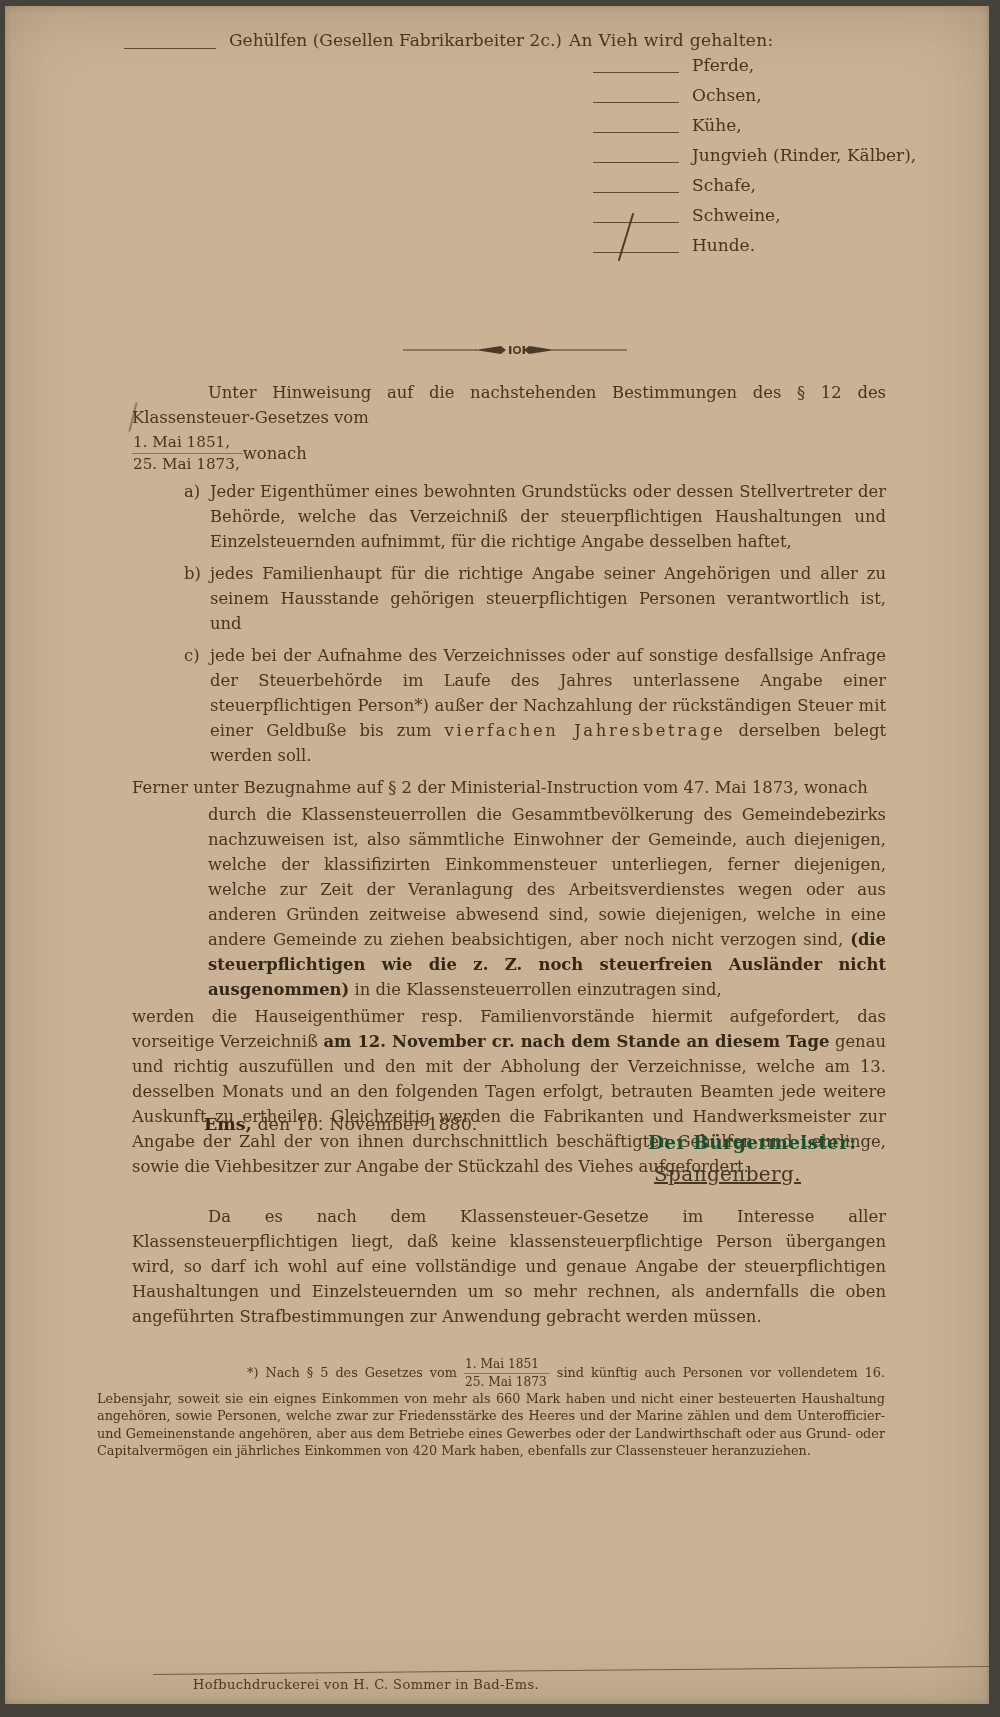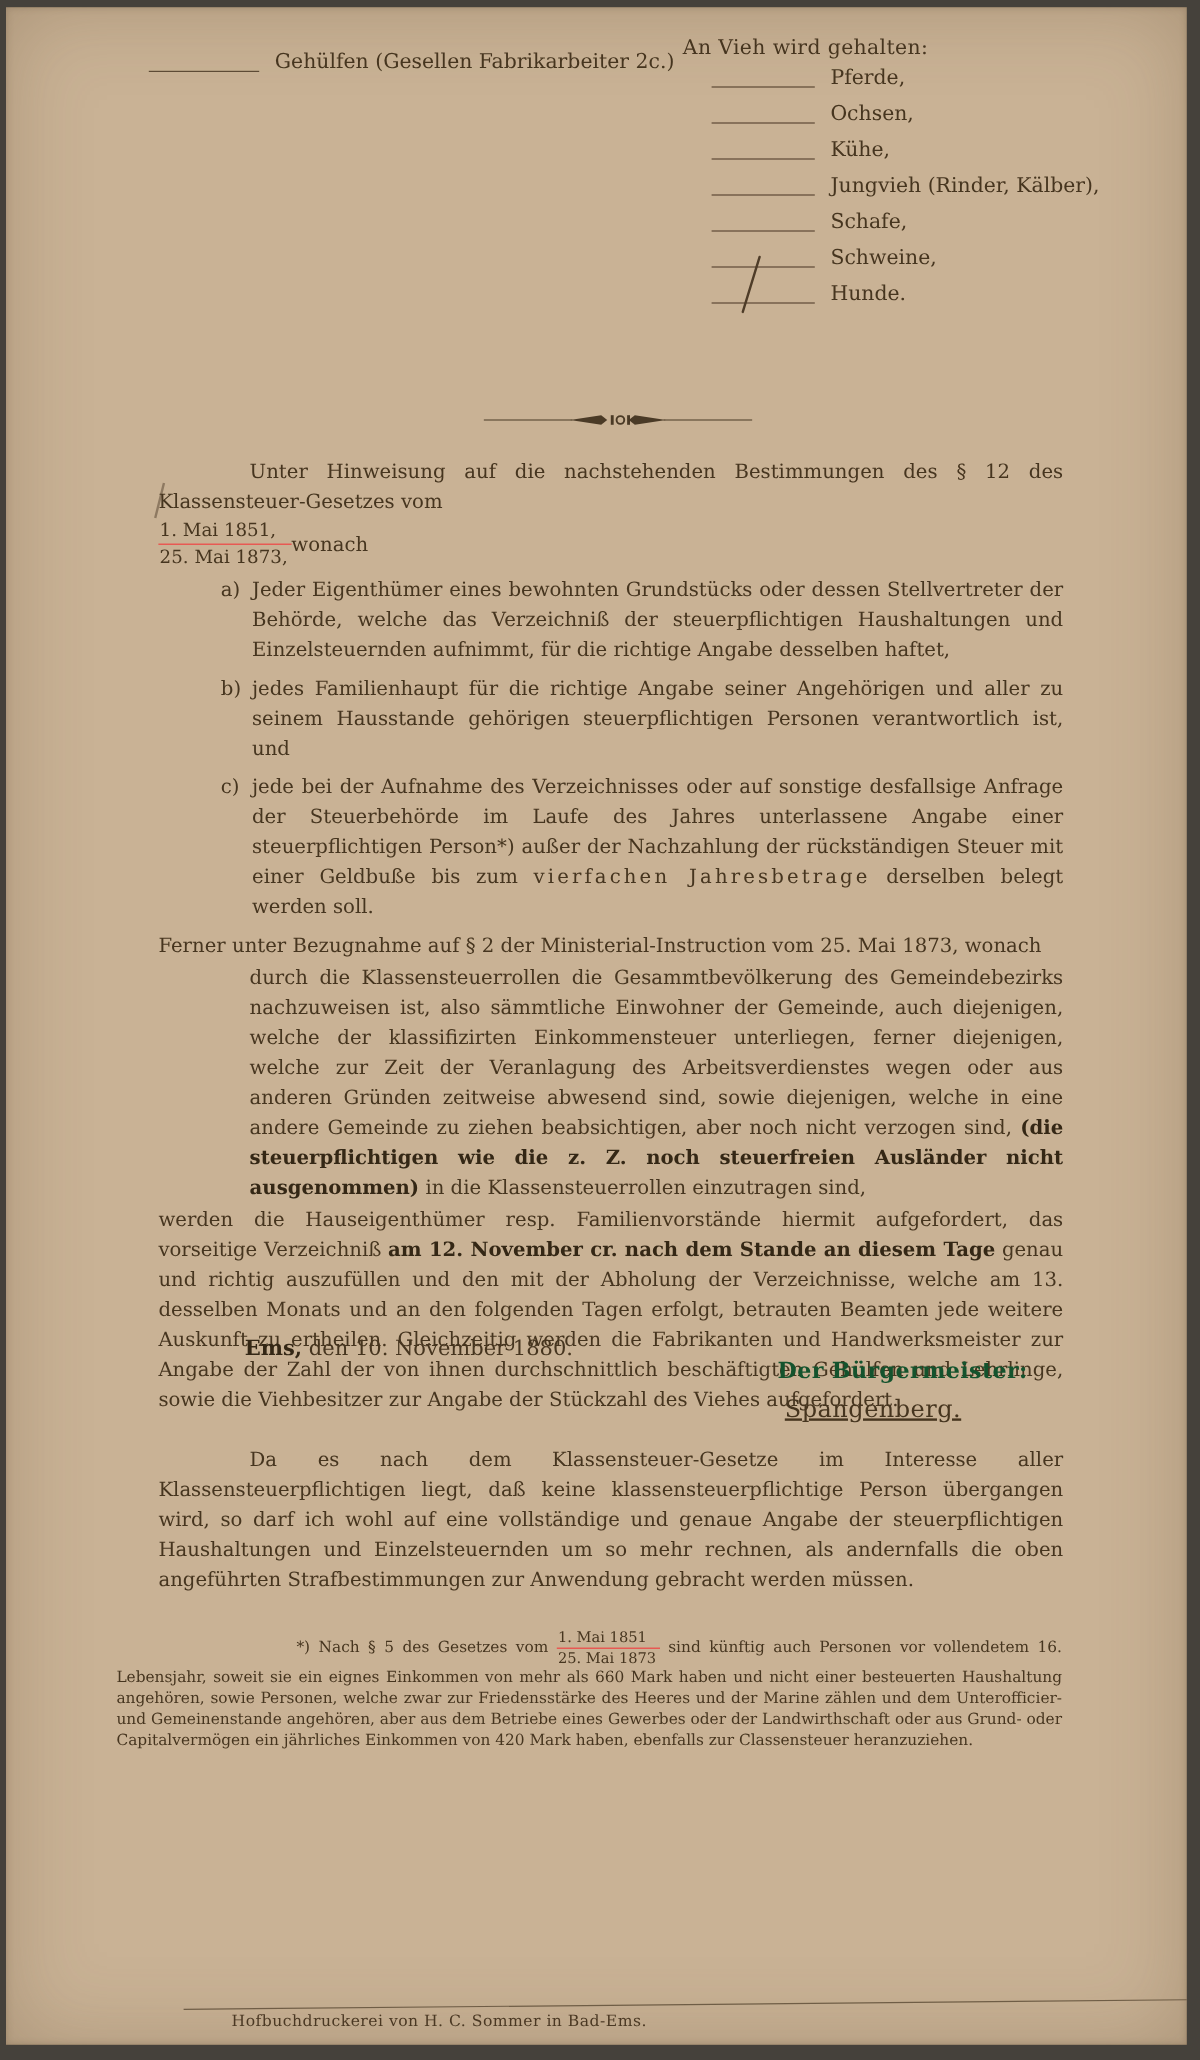--- a/index.html
+++ b/index.html
@@ -6,21 +6,21 @@
   .stage{position:relative;width:1000px;height:1717px;background:#45413b;overflow:hidden;
          font-family:"DejaVu Serif","Liberation Serif",serif;}
   .paper{position:absolute;left:5px;top:6px;right:11px;bottom:13px;background:#c9b295;
          box-shadow:inset 0 0 70px rgba(94,72,46,.28), inset 0 0 6px rgba(70,52,30,.25);
          color:#46351f;overflow:hidden;}
 
   
   .form-left{position:absolute;left:119px;top:24px;width:400px;}
   .form-right{position:absolute;left:540px;top:24px;width:430px;}
   .form-heading{font-size:17px;letter-spacing:.3px;}
-  .form-row{display:flex;align-items:flex-start;margin-top:12px;}
+  .form-row{display:flex;align-items:center;margin-top:0;}
   .blank{display:inline-block;width:92px;border-bottom:1px solid #5d4a35;height:17px;position:relative;flex:none;}
   .form-row .lbl{margin-left:13px;font-size:17px;white-space:nowrap;}
   .form-right .form-heading{margin-left:24px;}
   .form-right .form-row{margin-left:48px;margin-top:0;height:30px;align-items:center;}
   .form-right .blank{width:86px;height:14px;}
   .form-right .form-row:first-of-type{margin-top:10px;}
   .hand-stroke{position:absolute;left:32px;top:-26px;width:2px;height:50px;background:#4e3c28;
                transform:rotate(17deg);border-radius:2px;}
 
   
@@ -141,21 +141,21 @@
       <div class="clause">
         <span class="c-label">b)</span>
         <span class="c-text">jedes Familienhaupt für die richtige Angabe seiner Angehörigen und aller zu seinem Hausstande gehörigen steuerpflichtigen Personen verantwortlich ist, und</span>
       </div>
 
       <div class="clause">
         <span class="c-label">c)</span>
         <span class="c-text"><span>jede bei der Aufnahme des Verzeichnisses oder auf sonstige desfallsige Anfrage der Steuerbehörde im Laufe des Jahres unterlassene Angabe einer steuerpflichtigen Person*) außer der Nachzahlung der rückständigen Steuer mit einer Geldbuße bis zum </span><span class="spaced">vierfachen Jahresbetrage</span><span> derselben belegt werden soll.</span></span>
       </div>
 
-      <p class="ferner">Ferner unter Bezugnahme auf § 2 der Ministerial-Instruction vom 25. Mai 1873, wonach</p>
+      <p class="ferner">Ferner unter Bezugnahme auf § 2 der Ministerial-Instruction vom 47. Mai 1873, wonach</p>
 
       <div class="indent-block"><span>durch die Klassensteuerrollen die Gesammtbevölkerung des Gemeindebezirks nachzuweisen ist, also sämmtliche Einwohner der Gemeinde, auch diejenigen, welche der klassifizirten Einkommensteuer unterliegen, ferner diejenigen, welche zur Zeit der Veranlagung des Arbeitsverdienstes wegen oder aus anderen Gründen zeitweise abwesend sind, sowie diejenigen, welche in eine andere Gemeinde zu ziehen beabsichtigen, aber noch nicht verzogen sind, </span><b>(die steuerpflichtigen wie die z. Z. noch steuerfreien Ausländer nicht ausgenommen)</b><span> in die Klassensteuerrollen einzutragen sind,</span></div>
 
       <p class="main-para"><span>werden die Hauseigenthümer resp. Familienvorstände hiermit aufgefordert, das vorseitige Verzeichniß </span><b>am 12. November cr. nach dem Stande an diesem Tage</b><span> genau und richtig auszufüllen und den mit der Abholung der Verzeichnisse, welche am 13. desselben Monats und an den folgenden Tagen erfolgt, betrauten Beamten jede weitere Auskunft zu ertheilen. Gleichzeitig werden die Fabrikanten und Handwerksmeister zur Angabe der Zahl der von ihnen durchschnittlich beschäftigten Gehülfen und Lehrlinge, sowie die Viehbesitzer zur Angabe der Stückzahl des Viehes aufgefordert.</span></p>
 
       <p class="closing">Da es nach dem Klassensteuer-Gesetze im Interesse aller Klassensteuerpflichtigen liegt, daß keine klassensteuerpflichtige Person übergangen wird, so darf ich wohl auf eine vollständige und genaue Angabe der steuerpflichtigen Haushaltungen und Einzelsteuernden um so mehr rechnen, als andernfalls die oben angeführten Strafbestimmungen zur Anwendung gebracht werden müssen.</p>
     </div>
 
     <div class="dateline"><b>Ems,</b><span> den 10. November 1880.</span></div>
 

